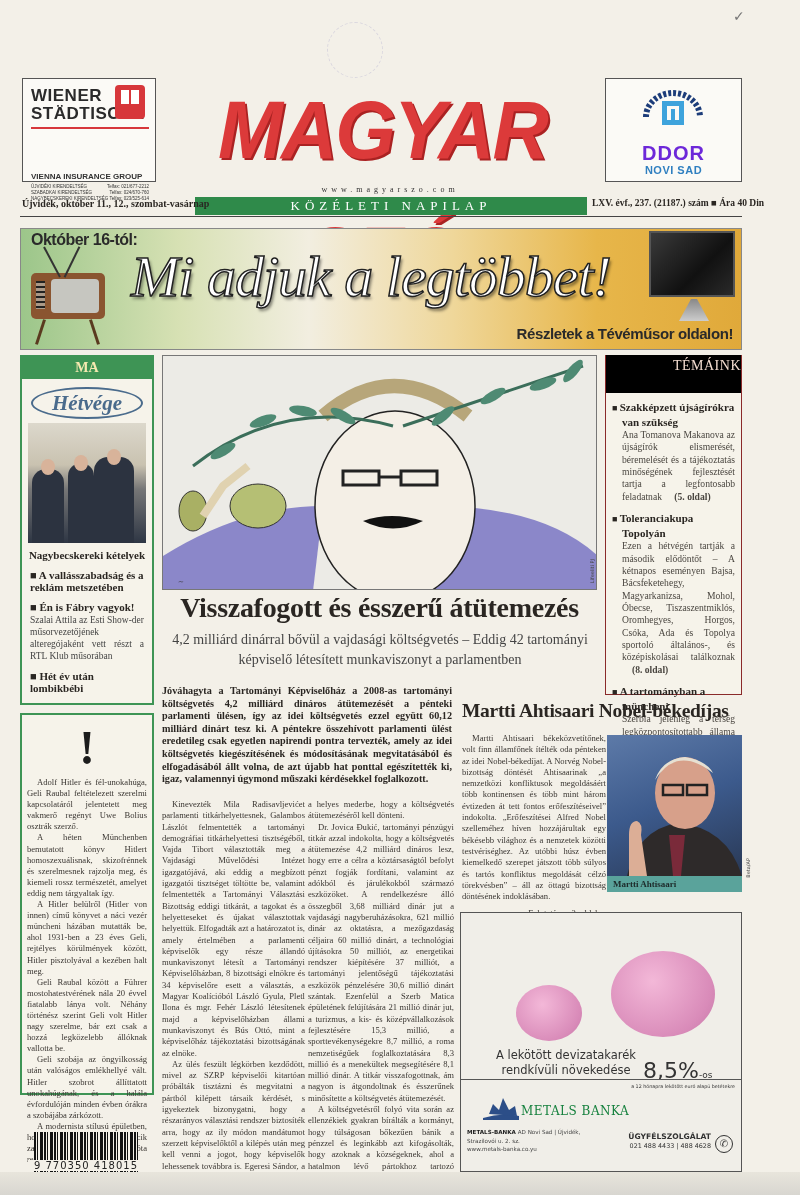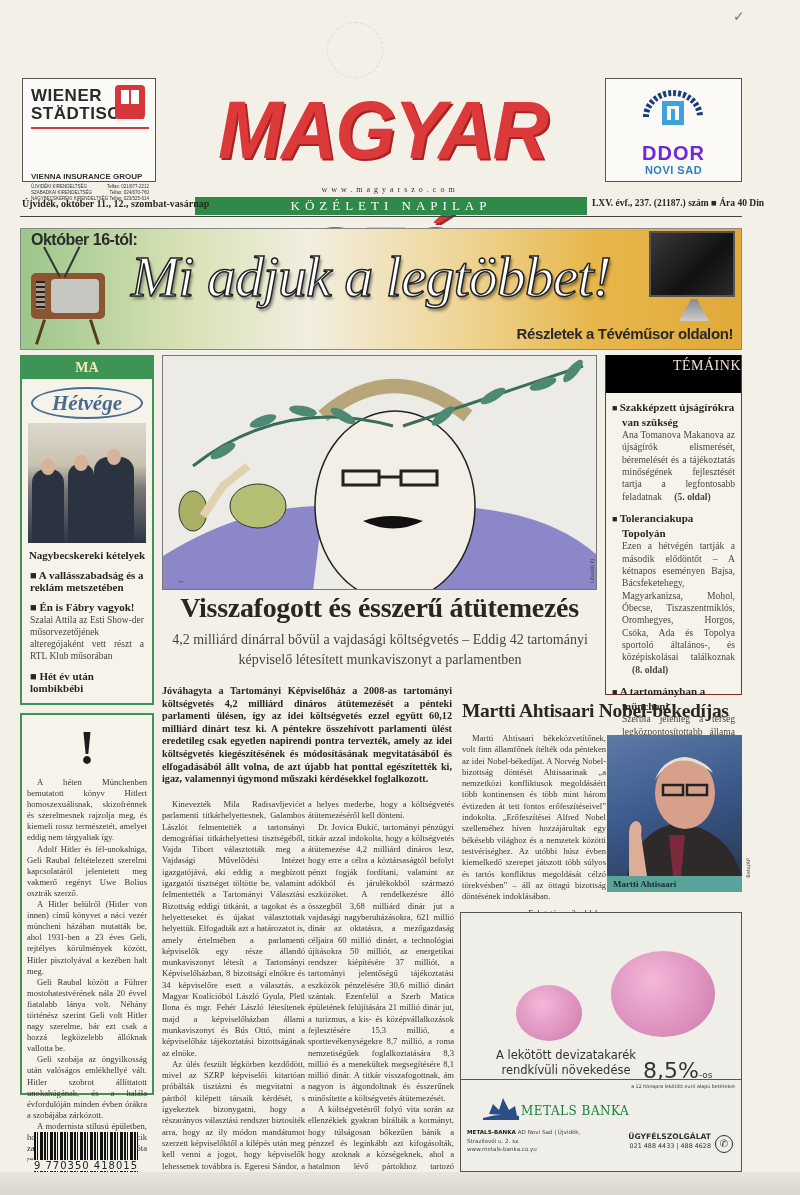--- a/index.html
+++ b/index.html
@@ -195,22 +195,22 @@
       <b>Én is Fábry vagyok!</b>
       <div class="sub just">Szalai Attila az Esti Show-der műsorvezetőjének alteregójaként vett részt a RTL Klub műsorában</div>
     </div>
   <div class="item">
       <b>Hét év után lombikbébi</b>
     </div>
 </div>
 
 <div class="abs excl">
   <div class="mark">!</div>
+  <p>Adolf Hitler és fél-unokahúga, Geli Raubal feltételezett szerelmi kapcsolatáról jelentetett meg vakmerő regényt Uwe Bolius osztrák szerző.</p>
   <p>A héten Münchenben bemutatott könyv Hitlert homoszexuálisnak, skizofrénnek és szerelmesnek rajzolja meg, és kiemeli rossz természetét, amelyet eddig nem tárgyaltak így.</p>
-  <p>Adolf Hitler és fél-unokahúga, Geli Raubal feltételezett szerelmi kapcsolatáról jelentetett meg vakmerő regényt Uwe Bolius osztrák szerző.</p>
   <p>A Hitler belülről (Hitler von innen) című könyvet a náci vezér müncheni házában mutatták be, ahol 1931-ben a 23 éves Geli, rejtélyes körülmények között, Hitler pisztolyával a kezében halt meg.</p>
   <p>Geli Raubal között a Führer mostohatestvérének nála 20 évvel fiatalabb lánya volt. Néhány történész szerint Geli volt Hitler nagy szerelme, bár ezt csak a hozzá legközelebb állóknak vallotta be.</p>
   <p>Geli szobája az öngyilkosság után valóságos emlékhellyé vált. Hitler szobrot állíttatott unokahúgának, és a halála évfordulóján minden évben órákra a szobájába zárkózott.</p>
   <p><span>A modernista stílusú épületben, hogy ne válhasék a neonácik zarándokhelyévé, évek óta rendőrség működik.</span> <b>(MTI)</b></p>
 </div>
 <div class="abs barcode"></div>
 <div class="abs barcode-num">9 770350 418015</div>
 
 <div class="abs cartoon">
   <svg width="435" height="235" viewBox="0 0 435 235">

